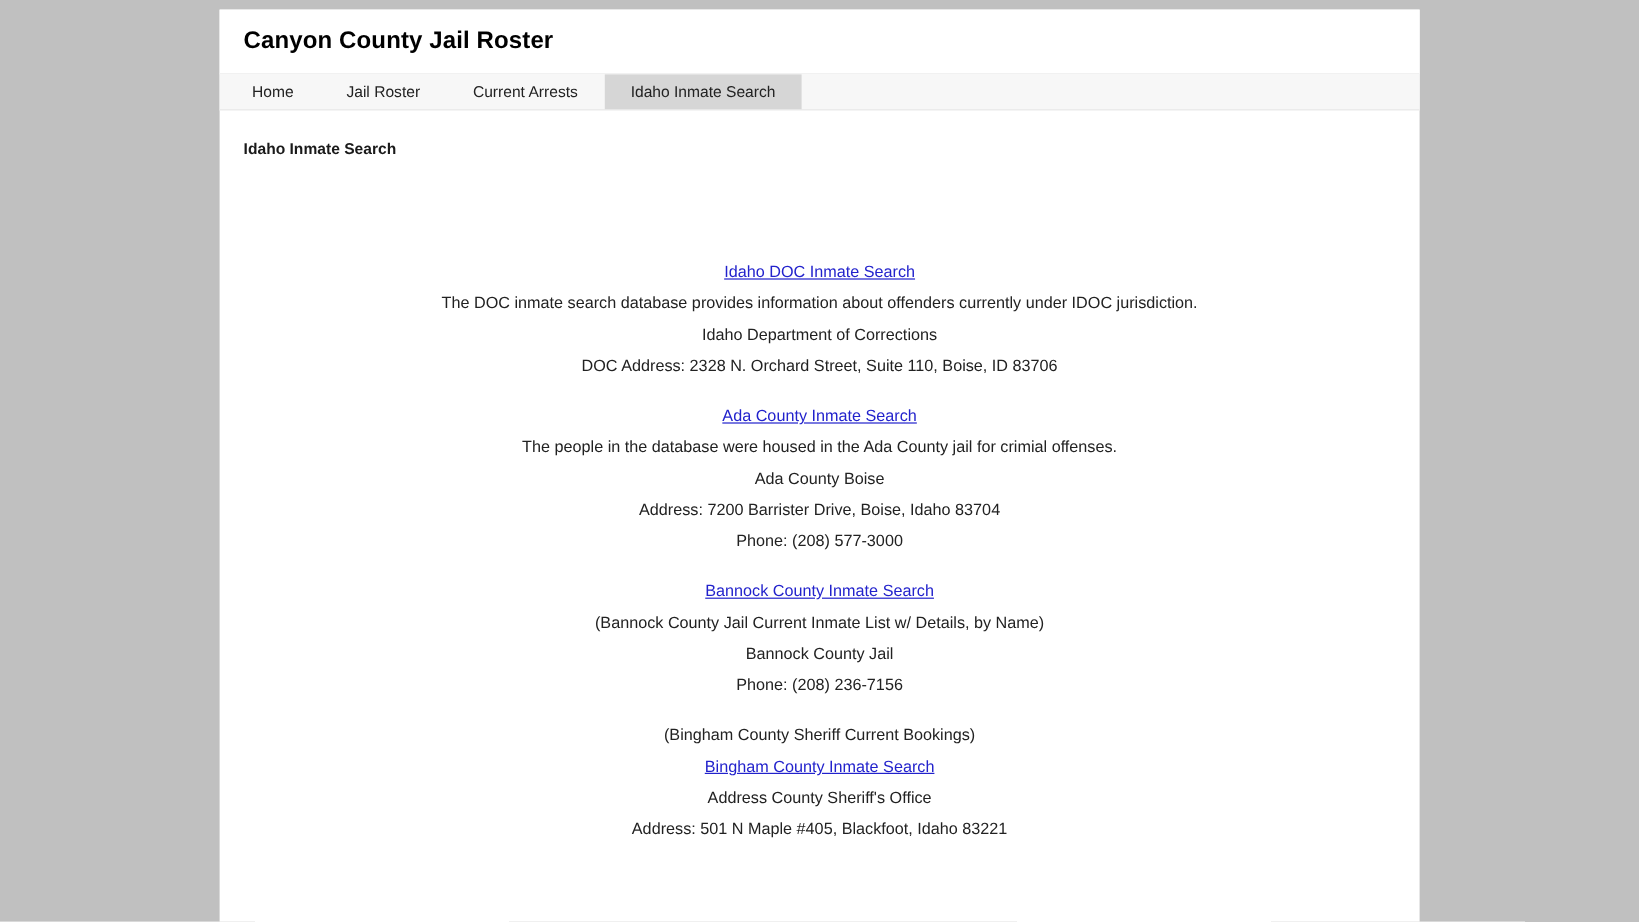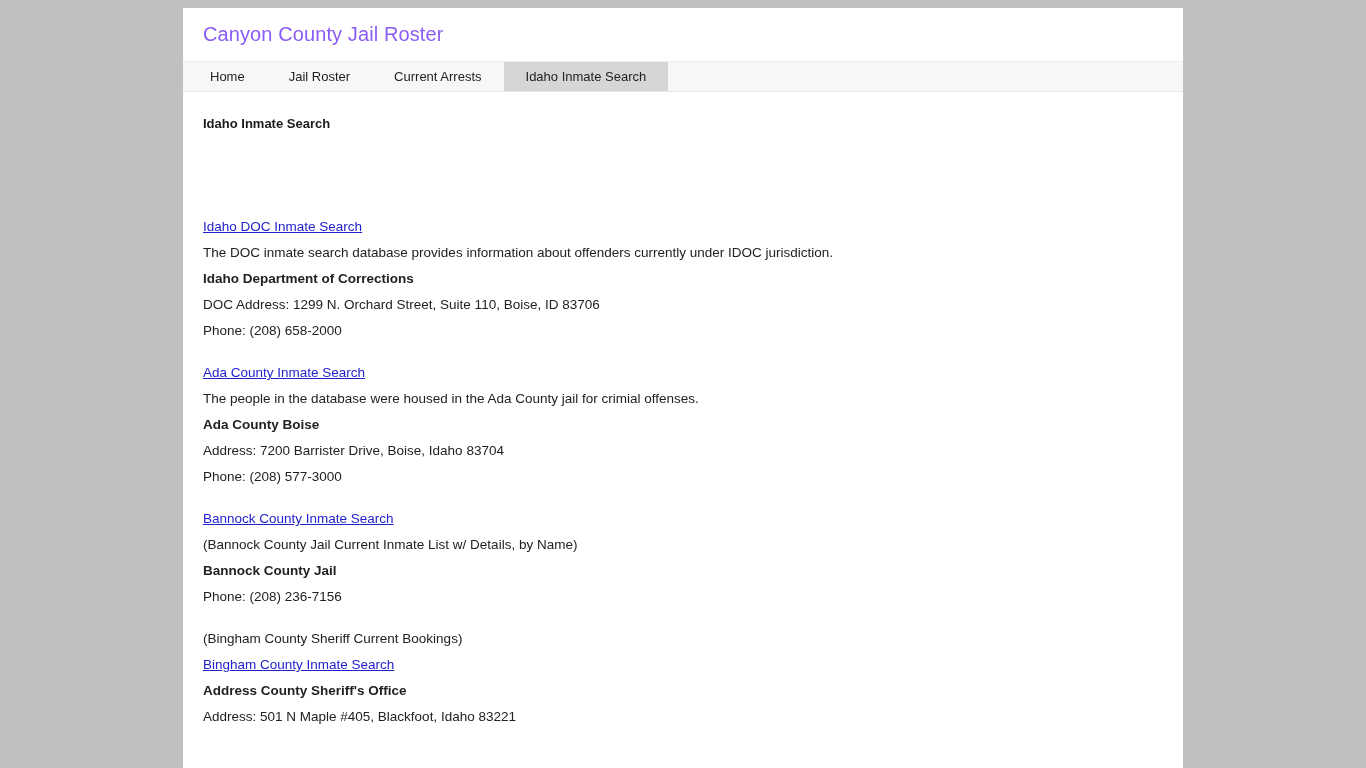--- a/index.html
+++ b/index.html
@@ -31,22 +31,22 @@
     height: 54px;
     background: #ffffff;
     border-bottom: 1px solid #eeeeee;
     box-sizing: border-box;
     padding: 0 20px;
     display: flex;
     align-items: center;
   }
   #site-title {
     font-size: 20px;
-    font-weight: normal;
-    color: #8b5cf6;
+    font-weight: bold;
+    color: #000000;
     letter-spacing: 0.1px;
     white-space: nowrap;
   }
 
   
   #main-nav {
     height: 30px;
     background: #f7f7f7;
     border-bottom: 1px solid #e8e8e8;
     display: flex;
@@ -94,23 +94,24 @@
 
   .search-block {
     margin-bottom: 16px;
   }
   .block-line {
     font-size: 13.5px;
     color: #222222;
     line-height: 26px;
     height: 26px;
     white-space: nowrap;
+    text-align: center;
   }
   .block-line.bold {
-    font-weight: bold;
+    font-weight: normal;
   }
   a.block-link {
     font-size: 13.5px;
     color: #2222cc;
     text-decoration: underline;
     line-height: 26px;
   }
 </style>
 </head>
 <body>
@@ -137,22 +138,21 @@
     </nav>
 
   <div id="content">
     <h2 id="page-heading">Idaho Inmate Search</h2>
     <div id="ad-slot"></div>
     <div id="blocks">
         <div class="search-block">
           <div class="block-line"><a class="block-link" href="#">Idaho DOC Inmate Search</a></div>
           <div class="block-line">The DOC inmate search database provides information about offenders currently under IDOC jurisdiction.</div>
           <div class="block-line bold">Idaho Department of Corrections</div>
-          <div class="block-line">DOC Address: 1299 N. Orchard Street, Suite 110, Boise, ID 83706</div>
-          <div class="block-line">Phone: (208) 658-2000</div>
+          <div class="block-line">DOC Address: 2328 N. Orchard Street, Suite 110, Boise, ID 83706</div>
         </div>
         <div class="search-block">
           <div class="block-line"><a class="block-link" href="#">Ada County Inmate Search</a></div>
           <div class="block-line">The people in the database were housed in the Ada County jail for crimial offenses.</div>
           <div class="block-line bold">Ada County Boise</div>
           <div class="block-line">Address: 7200 Barrister Drive, Boise, Idaho 83704</div>
           <div class="block-line">Phone: (208) 577-3000</div>
         </div>
         <div class="search-block">
           <div class="block-line"><a class="block-link" href="#">Bannock County Inmate Search</a></div>

